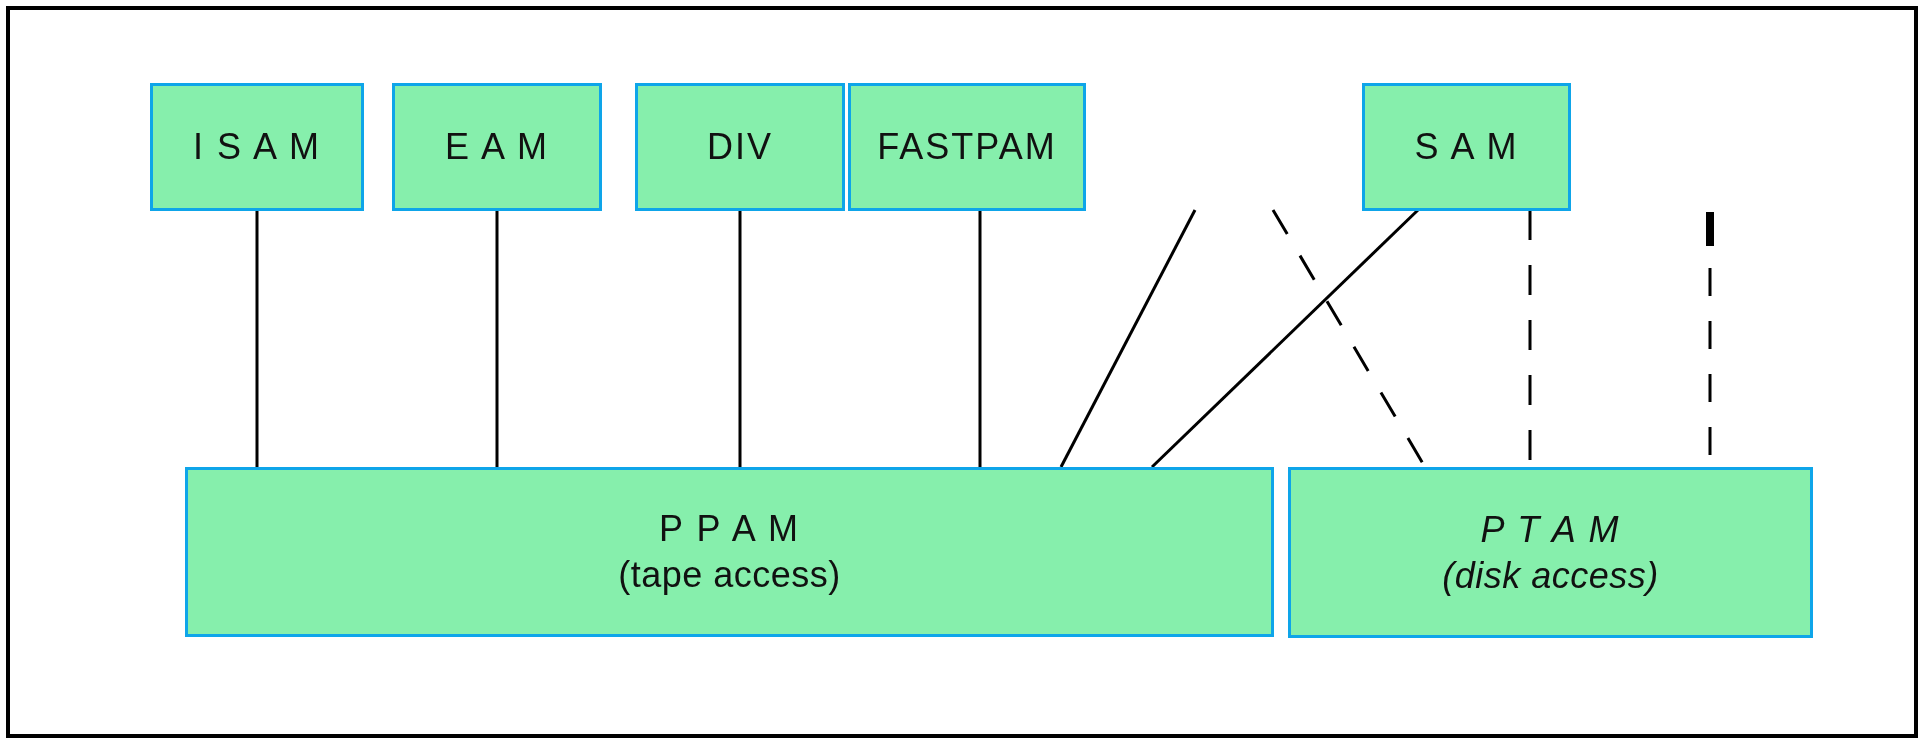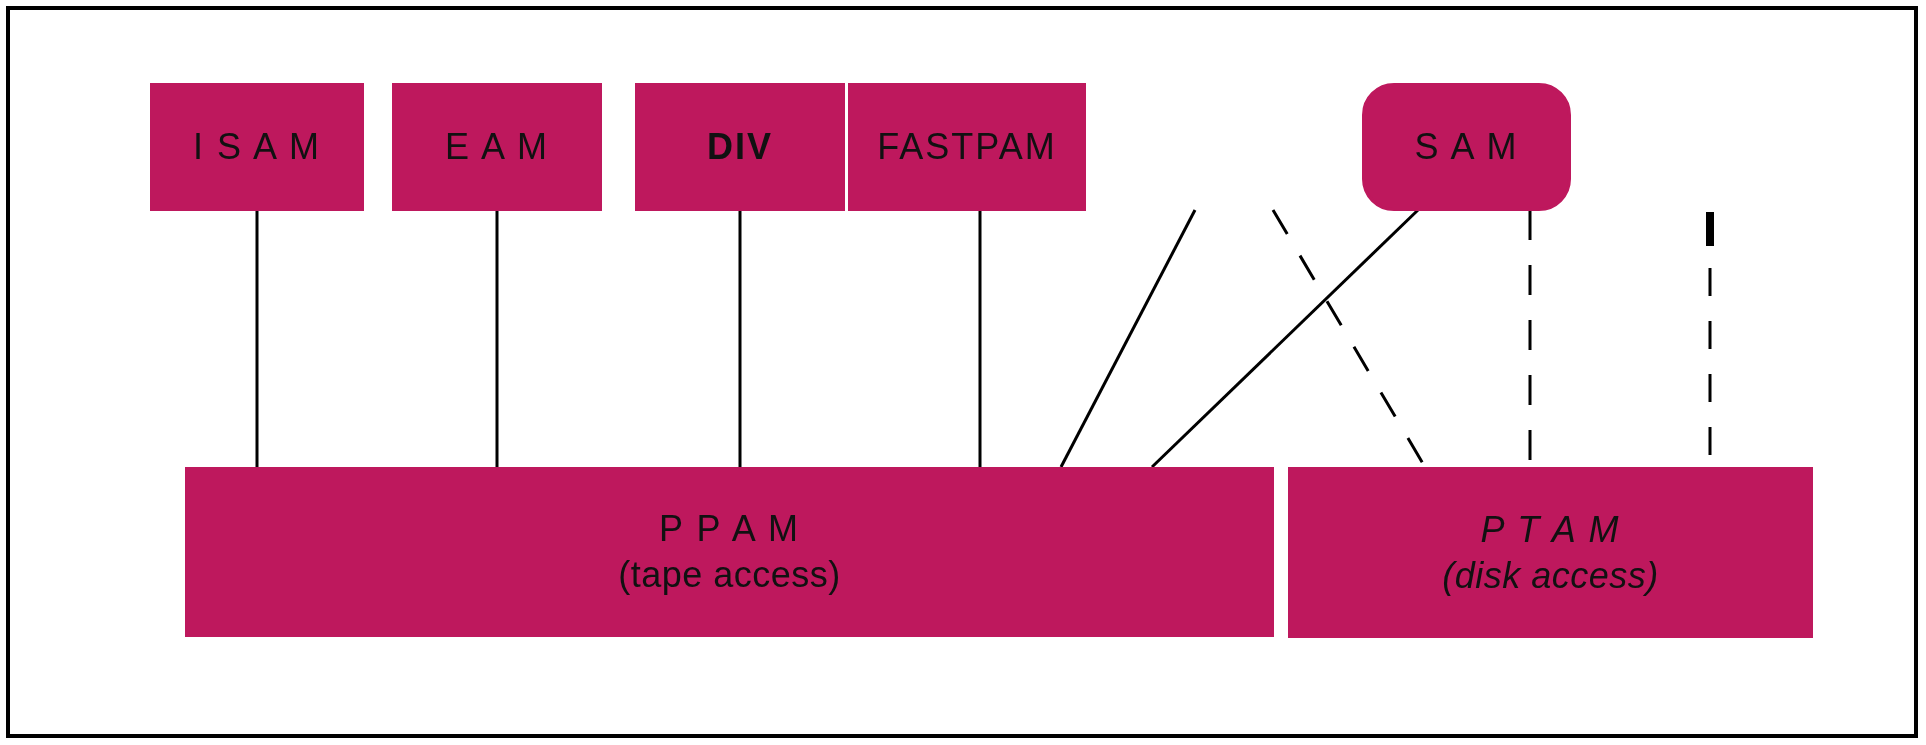--- a/index.html
+++ b/index.html
@@ -25,22 +25,22 @@
     pointer-events: none;
   }
   .connector-layer {
     position: absolute;
     left: 0;
     top: 0;
   }
   .node {
     position: absolute;
     box-sizing: border-box;
-    border: 3px solid #be185d;
-    background: #be185d;
+    border: 3px solid #0ea5e9;
+    background: #86efac;
     display: flex;
     flex-direction: column;
     align-items: center;
     justify-content: center;
     text-align: center;
     color: #111111;
   }
   .node .label {
     font-size: 36px;
     letter-spacing: 2px;
@@ -49,24 +49,24 @@
   }
   .node .sublabel {
     font-size: 36px;
     letter-spacing: 0.5px;
     white-space: pre;
     line-height: 46px;
   }
   
   .n-isam    { left: 150px;  top: 83px;  width: 214px; height: 128px; }
   .n-eam     { left: 392px;  top: 83px;  width: 210px; height: 128px; text-align: center; }
-  .n-div     { left: 635px;  top: 83px;  width: 210px; height: 128px; font-weight: bold; }
+  .n-div     { left: 635px;  top: 83px;  width: 210px; height: 128px; }
   .n-fastpam { left: 848px;  top: 83px;  width: 238px; height: 128px; }
   .n-upam    { left: 1118px; top: 83px;  width: 210px; height: 127px; }
-  .n-sam     { left: 1362px; top: 83px;  width: 209px; height: 128px; border-radius: 32px; }
+  .n-sam     { left: 1362px; top: 83px;  width: 209px; height: 128px; }
   .n-btam    { left: 1605px; top: 83px;  width: 210px; height: 129px; }
   
   .n-ppam    { left: 146px;  top: 467px; width: 1089px; height: 170px; margin-left: 39px; }
   .n-ptam    { left: 1288px; top: 467px; width: 525px;  height: 171px; font-style: italic; }
 </style>
 </head>
 <body>
 
 <div class="canvas">
 

